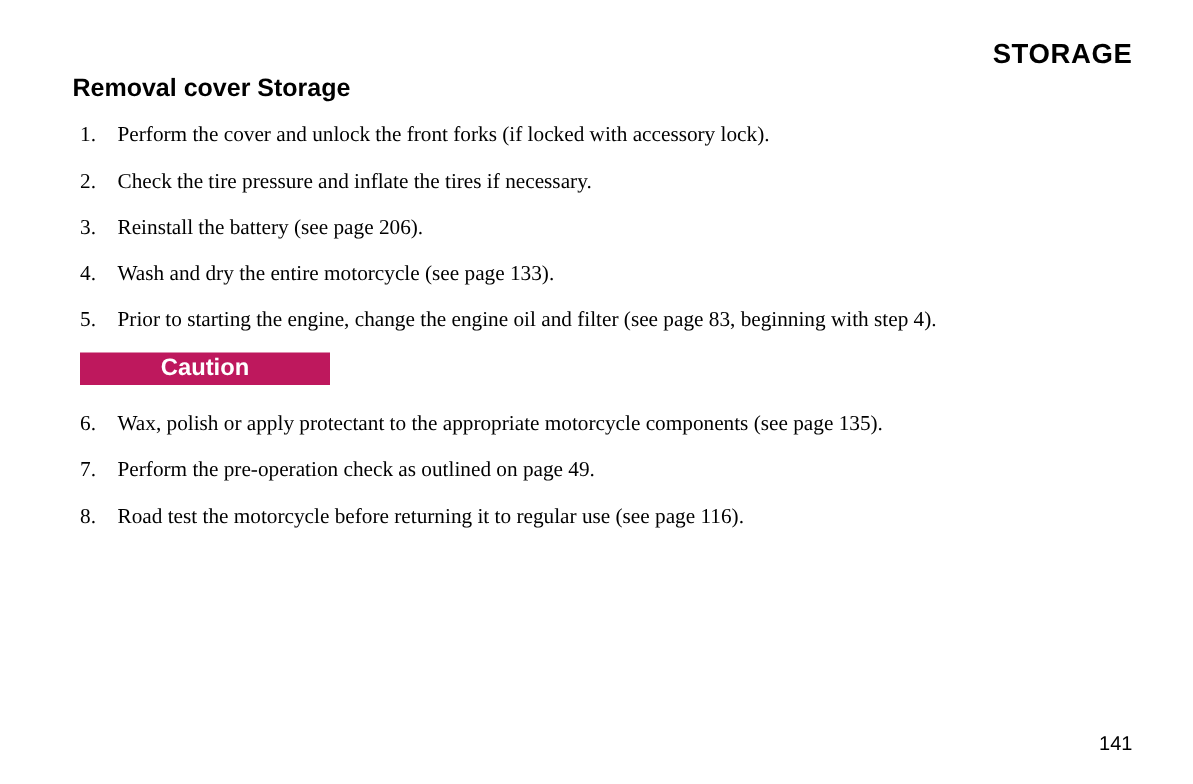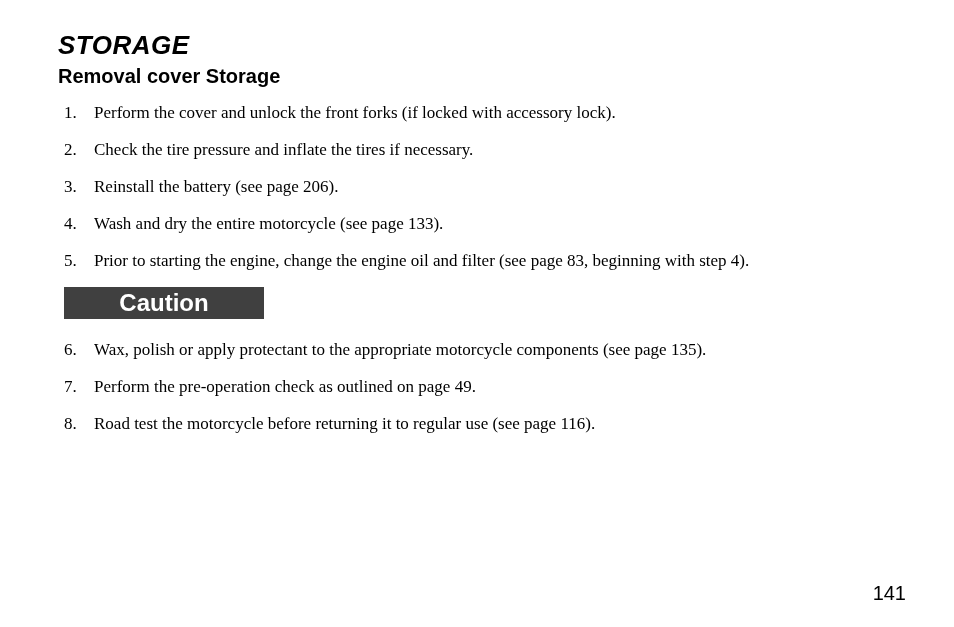--- a/index.html
+++ b/index.html
@@ -10,27 +10,26 @@
   body {
     width: 954px;
     height: 627px;
     background: #ffffff;
     font-family: "Times New Roman", Times, serif;
     position: relative;
     padding: 30px 48px 0 58px;
     color: #000;
   }
   .page-header {
-    text-align: left;
+    text-align: right;
     font-family: Arial, Helvetica, sans-serif;
     font-weight: bold;
-    font-size: 26px;
+    font-size: 22px;
     letter-spacing: 0.5px;
     margin-bottom: 4px;
-    font-style: italic;
   }
   .section-title {
     font-family: Arial, Helvetica, sans-serif;
     font-weight: bold;
     font-size: 20px;
     margin-bottom: 14px;
   }
   ol.steps {
     list-style: none;
     counter-reset: step;
@@ -47,43 +46,43 @@
     content: counter(step) ".";
     position: absolute;
     left: 6px;
     top: 0;
   }
   .caution-block {
     margin: 0 0 14px 0;
   }
   .caution-label {
     display: inline-block;
-    background: #404040;
+    background: #be185d;
     color: #ffffff;
     font-family: Arial, Helvetica, sans-serif;
     font-weight: bold;
-    font-size: 24px;
+    font-size: 19px;
     padding: 2px 0;
     width: 200px;
     text-align: center;
     margin-left: 6px;
     margin-bottom: 6px;
   }
   .caution-text {
     font-size: 17px;
     line-height: 1.3;
     padding: 0 6px 10px 18px;
     border-bottom: 3px solid #a9a9a9;
     margin-bottom: 4px;
   }
   .page-number {
     position: absolute;
     bottom: 22px;
     right: 48px;
-    font-size: 20px;
+    font-size: 16px;
     font-family: Arial, Helvetica, sans-serif;
   }
 </style>
 </head>
 <body>
 
 <div class="page-header">STORAGE</div>
 
 <div class="section-title">Removal cover Storage</div>
 

